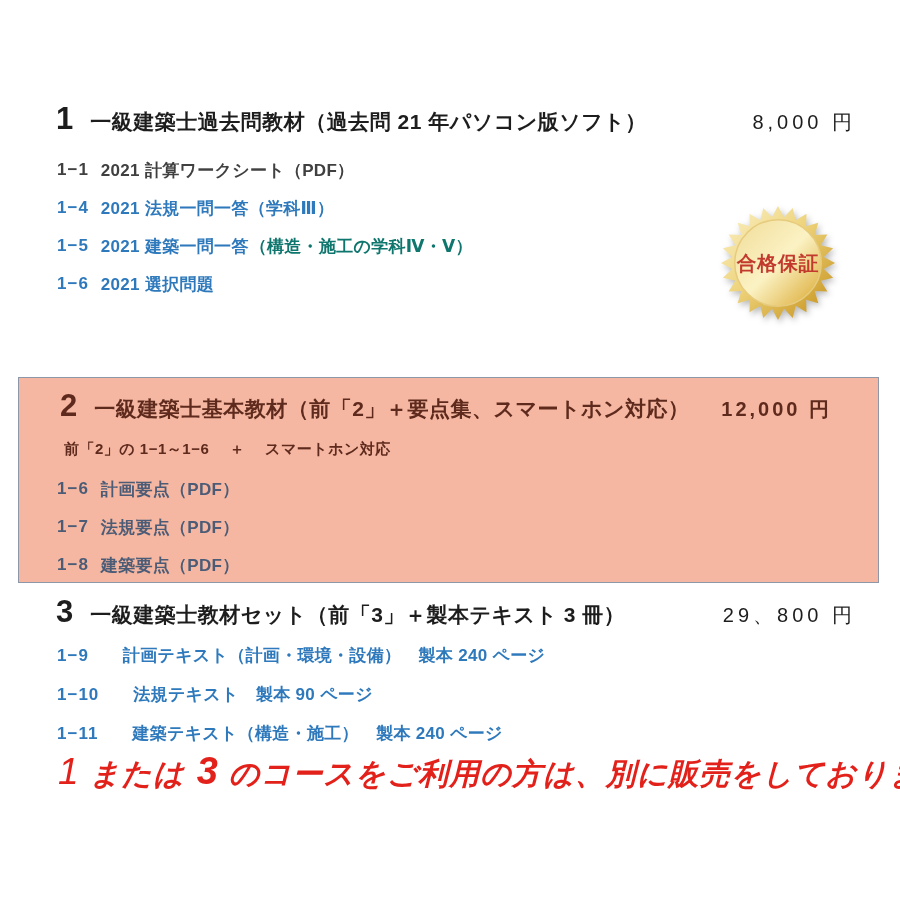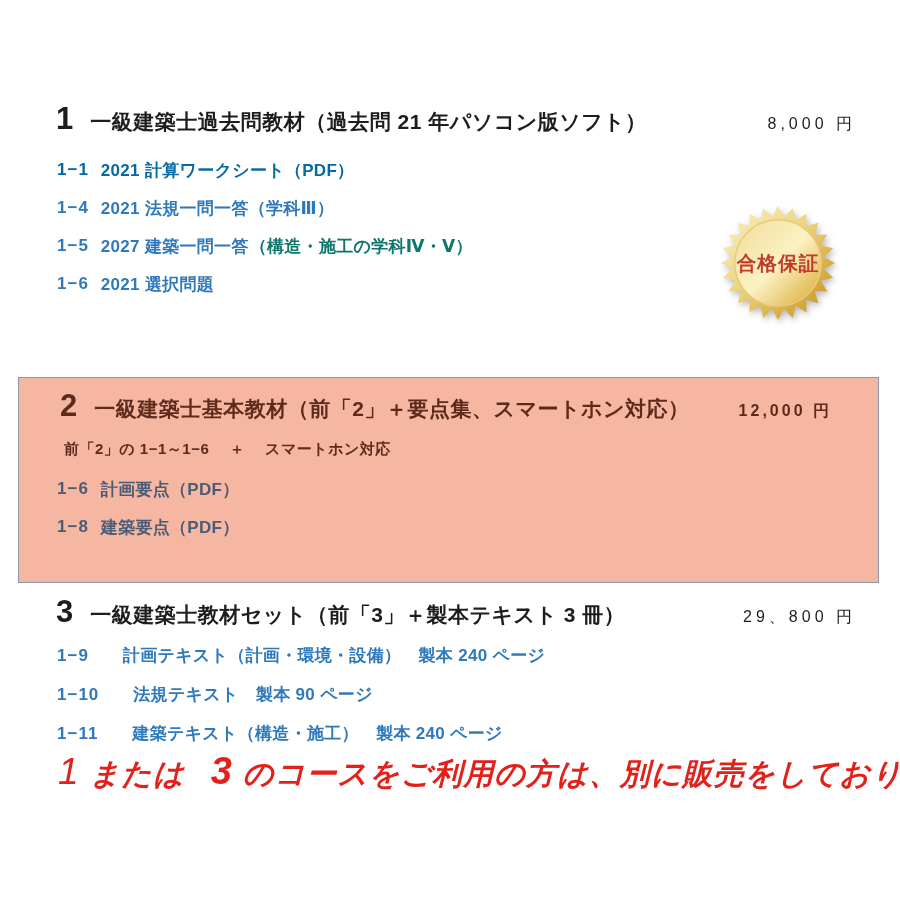--- a/index.html
+++ b/index.html
@@ -7,31 +7,31 @@
     width:900px;height:900px;background:#ffffff;
     font-family:"Liberation Sans","DejaVu Sans",sans-serif;
     -webkit-font-smoothing:antialiased;
   }
   .page{position:relative;width:900px;height:900px;background:#ffffff;overflow:hidden;}
 
   
   .sec-header{position:absolute;display:flex;align-items:baseline;}
   .sec-header .num{font-size:31px;font-weight:bold;line-height:1;}
   .sec-header .title{font-size:21px;font-weight:bold;margin-left:17px;letter-spacing:0.5px;}
-  .sec-header .price{margin-left:auto;font-size:16px;letter-spacing:4px;white-space:nowrap;}
+  .sec-header .price{margin-left:auto;font-size:20px;letter-spacing:4px;white-space:nowrap;}
   #h1{left:56px;top:103px;width:800px;color:#1d1d1d;}
   #h3{left:56px;top:596px;width:800px;color:#1d1d1d;}
   #h2{left:60px;top:390px;width:772px;color:#5e2a1d;}
   #h2 .price{font-weight:bold;letter-spacing:3px;}
 
   
   .rows{position:absolute;}
   .row{height:38px;display:flex;align-items:center;font-size:17px;font-weight:600;letter-spacing:0.3px;}
   .row .inum{margin-right:12px;letter-spacing:1px;}
-  .row.c-black{color:#0369a1;}
+  .row.c-black{color:#404040;}
   .row.c-blue{color:#2e79bc;}
   .row.c-blue .suffix{color:#0f766e;margin-left:1px;}
   .row.c-navy{color:#4c5c77;}
   #rows1{left:57px;top:151px;}
   #rows2{left:57px;top:470px;}
   #rows3{left:57px;top:636px;}
   #rows3 .row{height:39px;gap:22px;}
 
   
   .highlight-box{
@@ -45,21 +45,21 @@
 
   
   .footer-note{
     position:absolute;left:58px;top:750px;width:820px;
     display:flex;align-items:baseline;
     color:#e3211b;font-style:italic;font-size:30px;font-weight:bold;
     letter-spacing:1px;white-space:nowrap;
   }
   .footer-note .f-num1{font-size:37px;font-weight:normal;margin-right:10px;}
   .footer-note .f-num3{font-size:38px;font-weight:bold;margin:0 10px;}
-  .footer-note .f-mid{margin-right:16px;}
+  .footer-note .f-mid{margin-right:2px;}
 
   
   .badge{position:absolute;left:719px;top:204px;filter:drop-shadow(2px 3px 3px rgba(0,0,0,0.28));}
   .badge text{font-family:"Liberation Sans","DejaVu Sans",sans-serif;}
 </style>
 </head>
 <body>
 
 <div class="page">
 
@@ -73,21 +73,21 @@
     <div class="row c-black">
       <span class="inum">1−1</span>
       <span>2021 計算ワークシート（PDF）</span>
     </div>
     <div class="row c-blue">
       <span class="inum">1−4</span>
       <span>2021 法規一問一答（学科Ⅲ）</span>
     </div>
     <div class="row c-blue">
       <span class="inum">1−5</span>
-      <span>2027 建築一問一答</span>
+      <span>2021 建築一問一答</span>
       <span class="suffix">（構造・施工の学科Ⅳ・Ⅴ）</span>
     </div>
     <div class="row c-blue">
       <span class="inum">1−6</span>
       <span>2021 選択問題</span>
     </div>
   </div>
 
   <svg class="badge" width="118" height="118" viewBox="0 0 120 120">
     <defs>
@@ -116,20 +116,24 @@
   </div>
 
   <div class="box-note">前「2」の 1−1～1−6　 ＋ 　スマートホン対応</div>
 
   <div class="rows" id="rows2">
     <div class="row c-navy">
       <span class="inum">1−6</span>
       <span>計画要点（PDF）</span>
     </div>
     <div class="row c-navy">
+      <span class="inum">1−7</span>
+      <span>法規要点（PDF）</span>
+    </div>
+    <div class="row c-navy">
       <span class="inum">1−8</span>
       <span>建築要点（PDF）</span>
     </div>
   </div>
 
   <div class="sec-header" id="h3">
     <span class="num">3</span>
     <span class="title">一級建築士教材セット（前「3」＋製本テキスト 3 冊）</span>
     <span class="price">29、800 円</span>
   </div>

